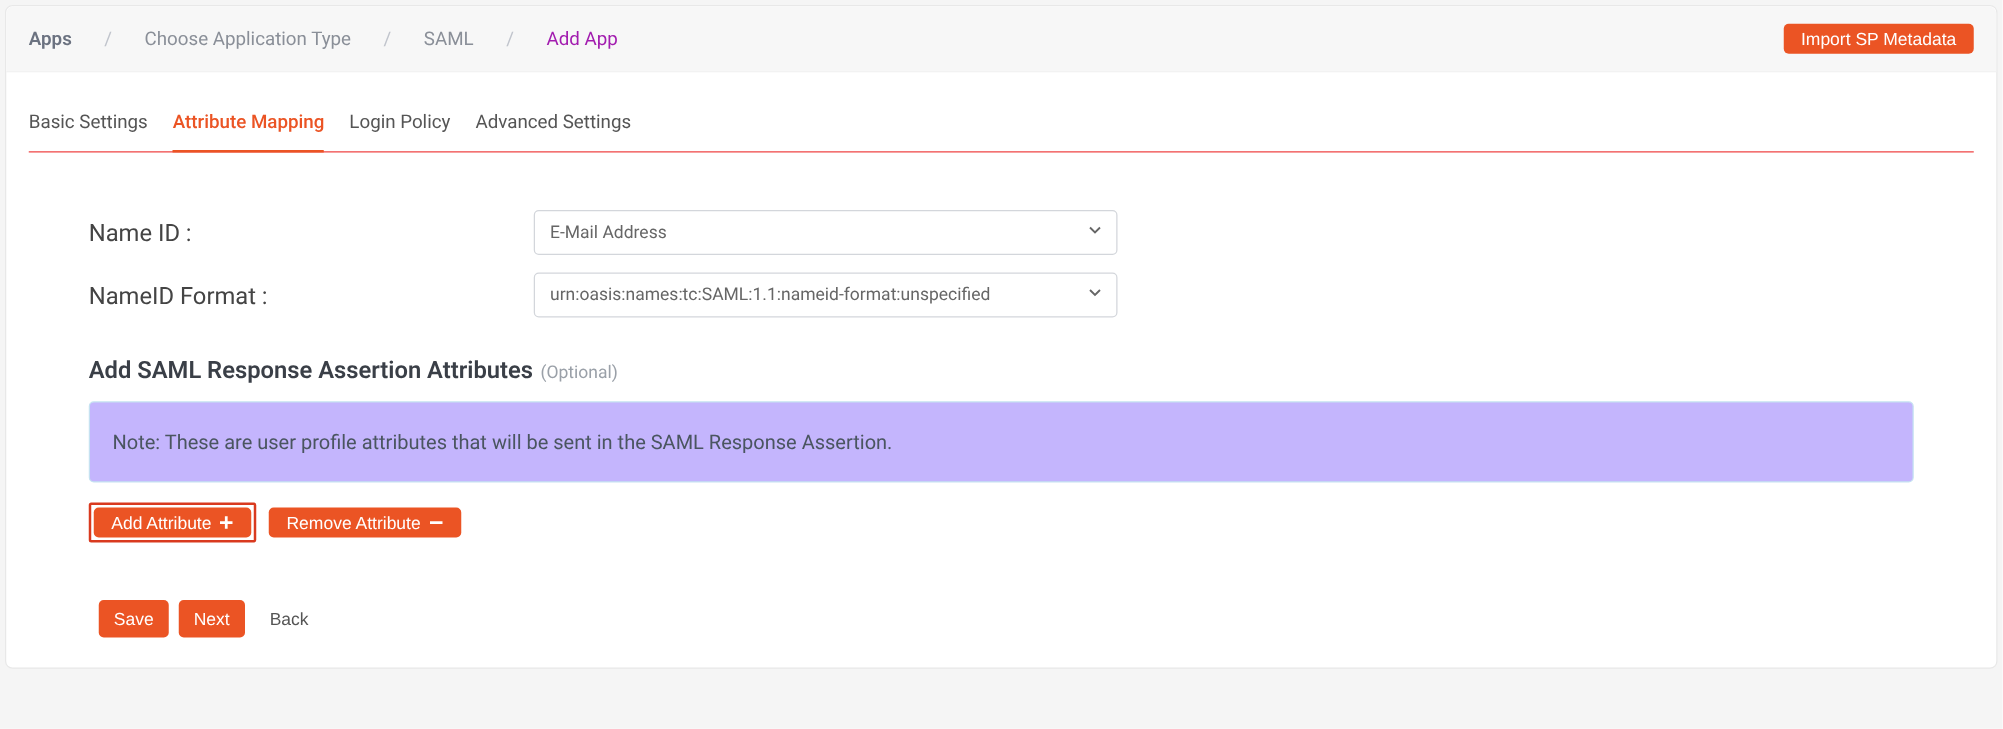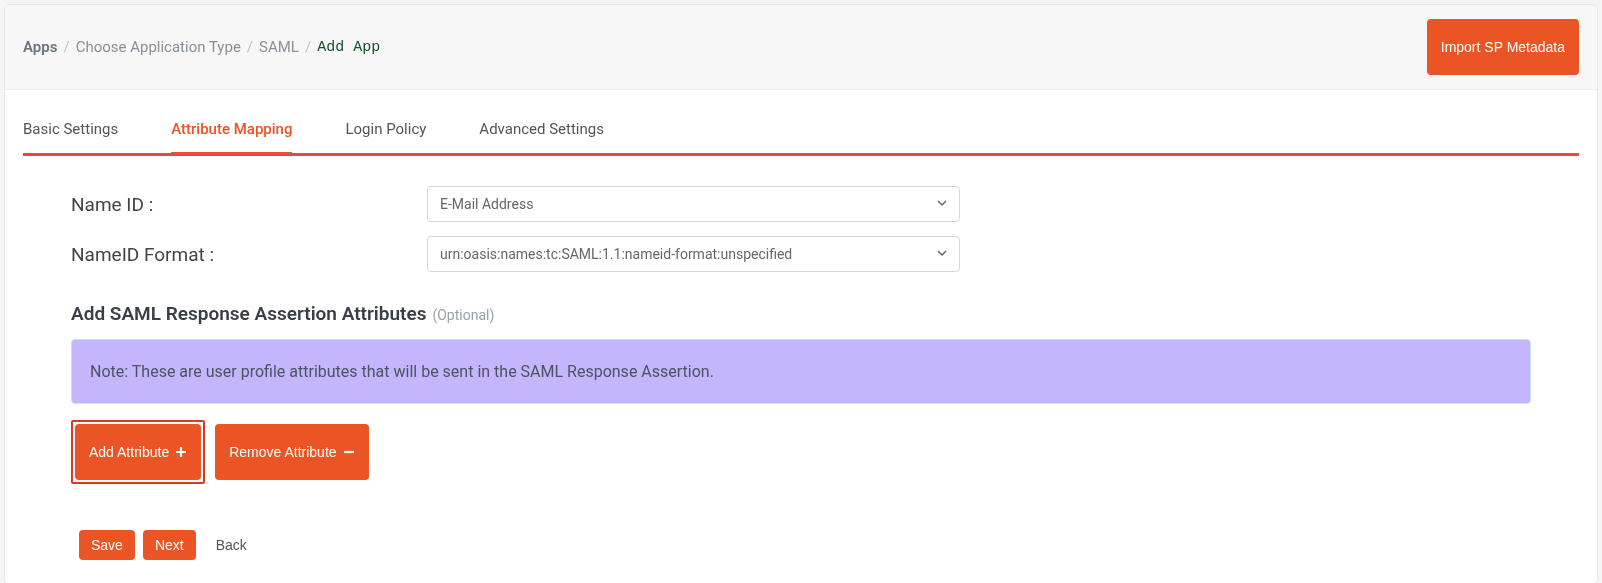--- a/index.html
+++ b/index.html
@@ -20,46 +20,46 @@
       justify-content: space-between;
       align-items: center;
       padding: 14px 18px;
       background: #f7f7f7;
       border-bottom: 1px solid #eee;
       border-radius: 6px 6px 0 0;
     }
     .breadcrumbs {
       display: flex;
       align-items: center;
-      gap: 6px;
+      gap: 26px;
       font-size: 15px;
     }
     .breadcrumbs .crumb-link { color: #8a8f98; cursor: pointer; }
     .breadcrumbs .crumb-link.apps { color: #6b7280; font-weight: 600; }
     .breadcrumbs .sep { color: #c0c4cc; }
-    .breadcrumbs .crumb-current { color: #14532d; font-family: Liberation Mono, monospace; }
+    .breadcrumbs .crumb-current { color: #a21caf; }
     .header-actions { display: flex; gap: 10px; }
     .btn {
-      padding: 20px 14px;
+      padding: 4px 14px;
       border-radius: 4px;
       border: none;
       font-size: 14px;
       cursor: pointer;
       display: inline-flex;
       align-items: center;
       gap: 6px;
     }
     .btn-primary { background: #eb5424; color: #fff; }
     .btn-secondary { background: transparent; color: #555; }
     .content { padding: 20px 18px 24px; }
     .tabs {
       display: flex;
-      gap: 53px;
-      border-bottom: 3px solid #ef4444;
-      margin-bottom: 30px;
+      gap: 20px;
+      border-bottom: 1px solid #ef4444;
+      margin-bottom: 46px;
     }
     .tab {
       padding: 10px 0 14px;
       cursor: pointer;
       color: #555;
       font-size: 15px;
       border-bottom: 2px solid transparent;
       margin-bottom: -1px;
     }
     .tab.active {
@@ -73,21 +73,21 @@
       align-items: center;
       margin-bottom: 14px;
     }
     .form-label {
       width: 356px;
       color: #444;
       font-size: 19px;
     }
     .select-wrap {
       position: relative;
-      width: 533px;
+      width: 467px;
     }
     .form-select {
       width: 100%;
       padding: 9px 34px 9px 12px;
       border: 1px solid #d3d6db;
       border-radius: 4px;
       background: #fff;
       font-size: 14px;
       color: #666;
       appearance: none;

